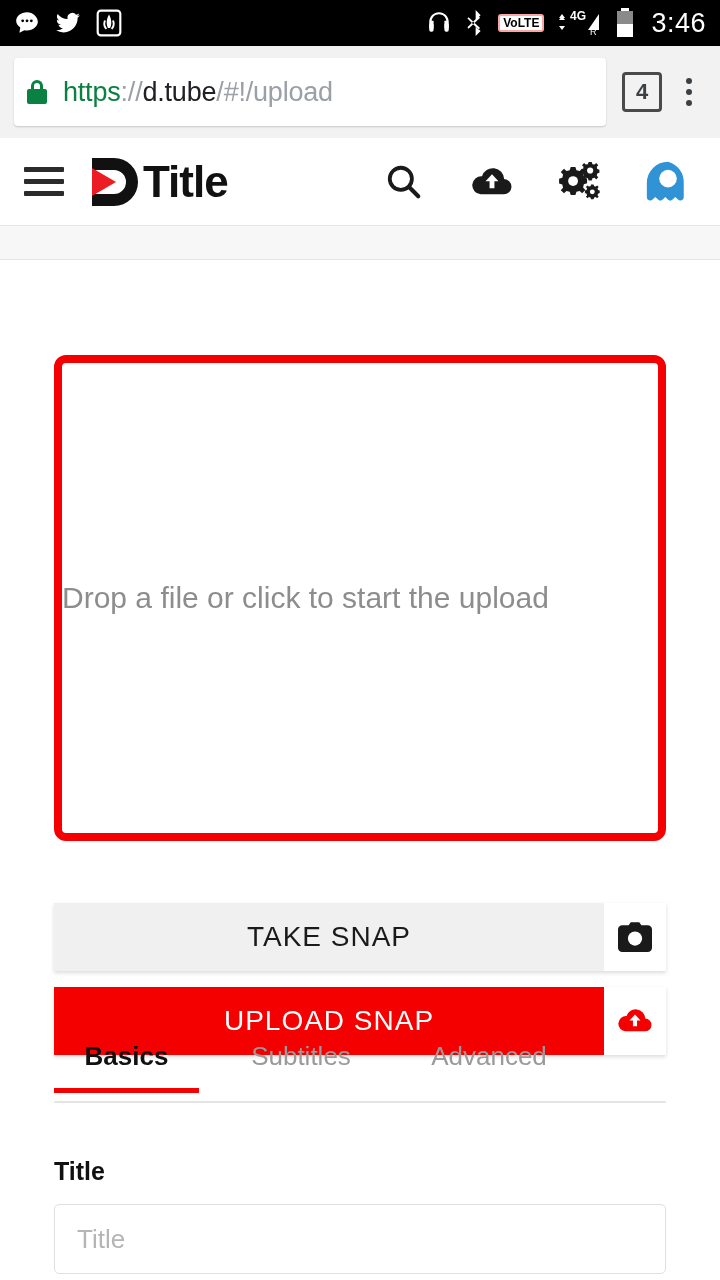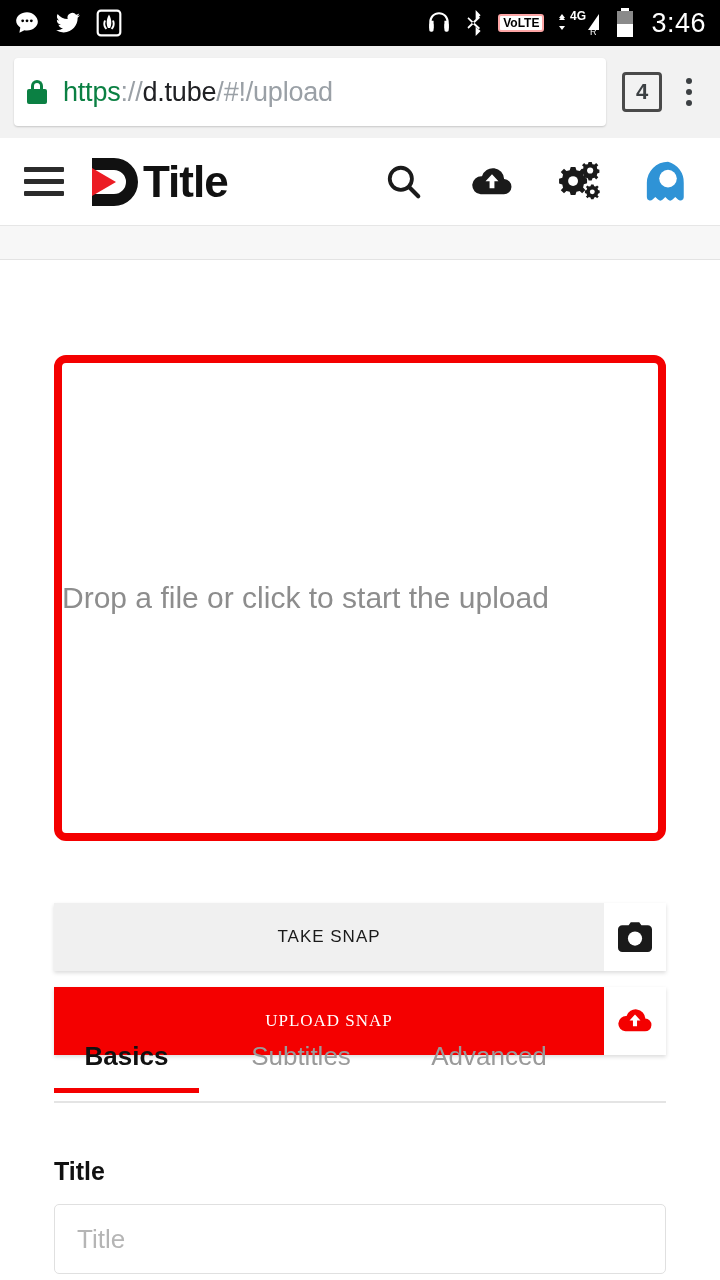--- a/index.html
+++ b/index.html
@@ -80,28 +80,28 @@
     background:#fff;
   }
   .dropzone-text { color:#8d8d8d; font-size:30px; }
 
   .snapbtn {
     position:relative; margin-top:62px; height:68px; display:flex;
     box-shadow:0 2px 4px rgba(0,0,0,.14);
   }
   .snapbtn .label {
     flex:1; display:flex; align-items:center; justify-content:center;
-    font-size:17px; font-weight:500; letter-spacing:1px;
+    font-size:28px; font-weight:500; letter-spacing:1px;
   }
   .snapbtn .iconbox {
     width:62px; background:#fff; display:flex; align-items:center; justify-content:center;
   }
   .take .label { background:#f0f0f0; color:#1a1a1a; }
   .upload { margin-top:16px; }
-  .upload .label { background:#f40000; color:#fff;font-family:Liberation Serif, serif; }
+  .upload .label { background:#f40000; color:#fff; }
 
   .tabs {
     position:relative; margin-top:-14px;
     display:flex; border-bottom:2px solid #e4e4e4; height:62px; align-items:flex-start;
   }
   .tab {
     font-size:26px; padding:0 0 16px 0; color:#9a9a9a; text-align:center;
   }
   .tab.t1 { width:145px; color:#111; font-weight:bold; border-bottom:5px solid #f40000; margin-bottom:-2px; }
   .tab.t2 { width:160px; margin-left:22px; }

